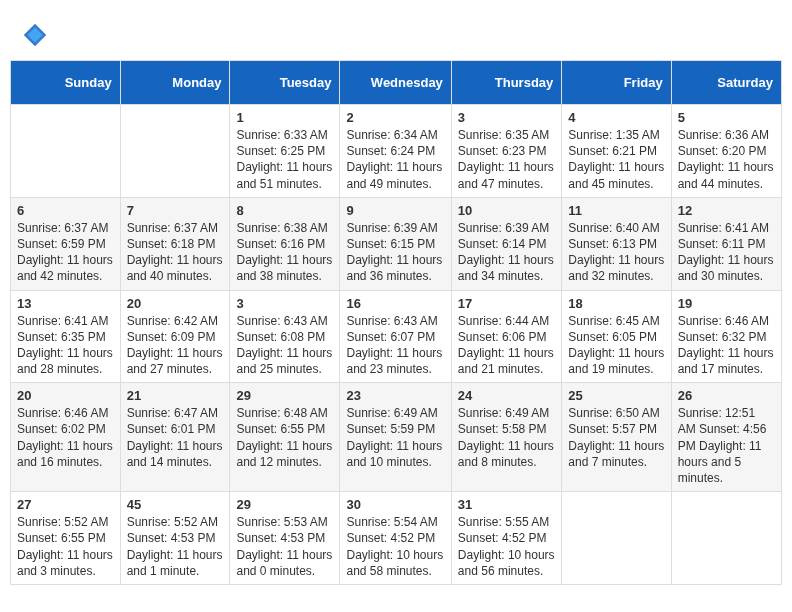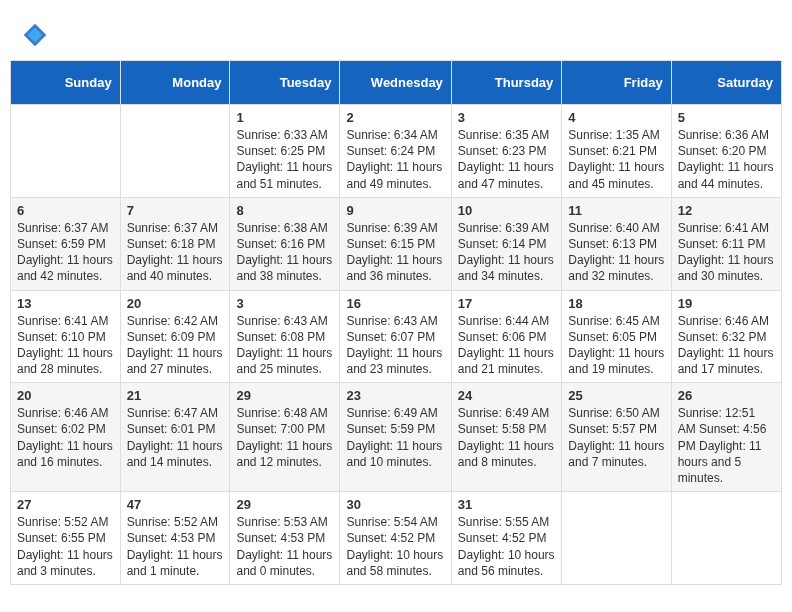--- a/index.html
+++ b/index.html
@@ -195,21 +195,21 @@
           <span class="day-number">12</span>
           <div class="day-info">Sunrise: 6:41 AM
 Sunset: 6:11 PM
 Daylight: 11 hours and 30 minutes.</div>
         </td>
       </tr>
       <tr>
         <td>
           <span class="day-number">13</span>
           <div class="day-info">Sunrise: 6:41 AM
-Sunset: 6:10 PM
+Sunset: 6:35 PM
 Daylight: 11 hours and 28 minutes.</div>
         </td>
         <td>
           <span class="day-number">20</span>
           <div class="day-info">Sunrise: 6:42 AM
 Sunset: 6:09 PM
 Daylight: 11 hours and 27 minutes.</div>
         </td>
         <td>
           <span class="day-number">3</span>
@@ -251,21 +251,21 @@
         </td>
         <td>
           <span class="day-number">21</span>
           <div class="day-info">Sunrise: 6:47 AM
 Sunset: 6:01 PM
 Daylight: 11 hours and 14 minutes.</div>
         </td>
         <td>
           <span class="day-number">29</span>
           <div class="day-info">Sunrise: 6:48 AM
-Sunset: 7:00 PM
+Sunset: 6:55 PM
 Daylight: 11 hours and 12 minutes.</div>
         </td>
         <td>
           <span class="day-number">23</span>
           <div class="day-info">Sunrise: 6:49 AM
 Sunset: 5:59 PM
 Daylight: 11 hours and 10 minutes.</div>
         </td>
         <td>
           <span class="day-number">24</span>
@@ -287,21 +287,21 @@
         </td>
       </tr>
       <tr>
         <td>
           <span class="day-number">27</span>
           <div class="day-info">Sunrise: 5:52 AM
 Sunset: 6:55 PM
 Daylight: 11 hours and 3 minutes.</div>
         </td>
         <td>
-          <span class="day-number">47</span>
+          <span class="day-number">45</span>
           <div class="day-info">Sunrise: 5:52 AM
 Sunset: 4:53 PM
 Daylight: 11 hours and 1 minute.</div>
         </td>
         <td>
           <span class="day-number">29</span>
           <div class="day-info">Sunrise: 5:53 AM
 Sunset: 4:53 PM
 Daylight: 11 hours and 0 minutes.</div>
         </td>

